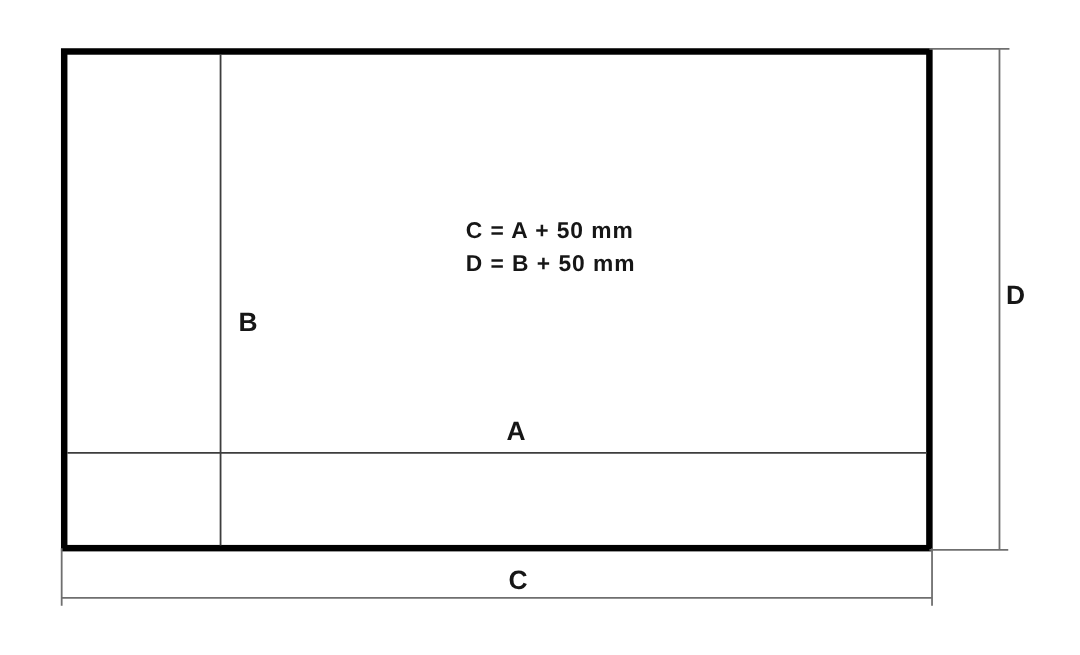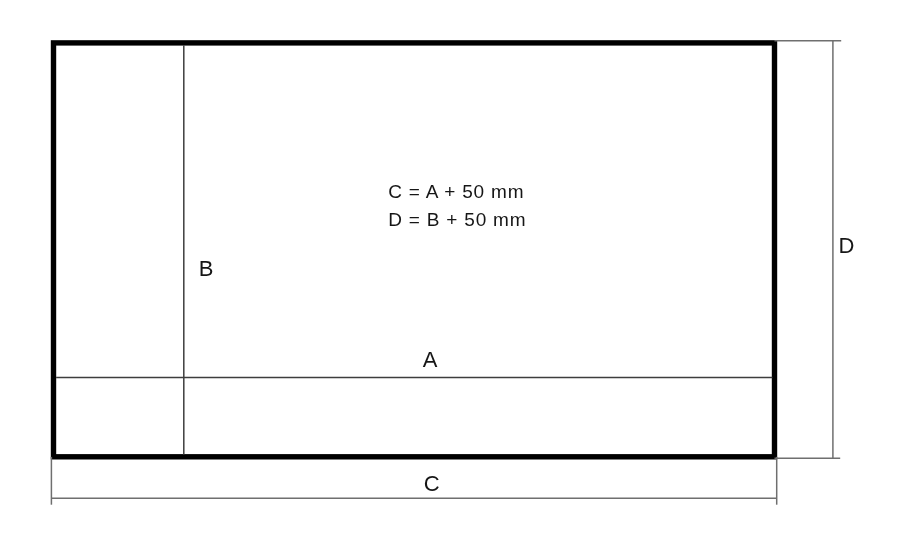--- a/index.html
+++ b/index.html
@@ -1,16 +1,16 @@
 <!DOCTYPE html>
 <html><head>
 <meta charset="utf-8">
 <style>
   html,body{margin:0;padding:0;background:#ffffff;}
-  #canvas{position:relative;width:900px;height:546px;background:#ffffff;overflow:hidden;}
+  #canvas{position:relative;width:900px;height:546px;background:#ffffff;overflow:hidden;font-weight:bold;}
   svg{position:absolute;left:0;top:0;}
   text{font-family:"Liberation Sans", sans-serif;fill:#161616;}
 </style>
 </head>
 <body>
 <div id="canvas">
 <svg width="900" height="546" viewBox="0 0 900 546" style="filter:blur(0px)">
 
   <rect x="53.5" y="42.9" width="721" height="413.9" fill="none" stroke="#000000" stroke-width="5.4"></rect>
 

